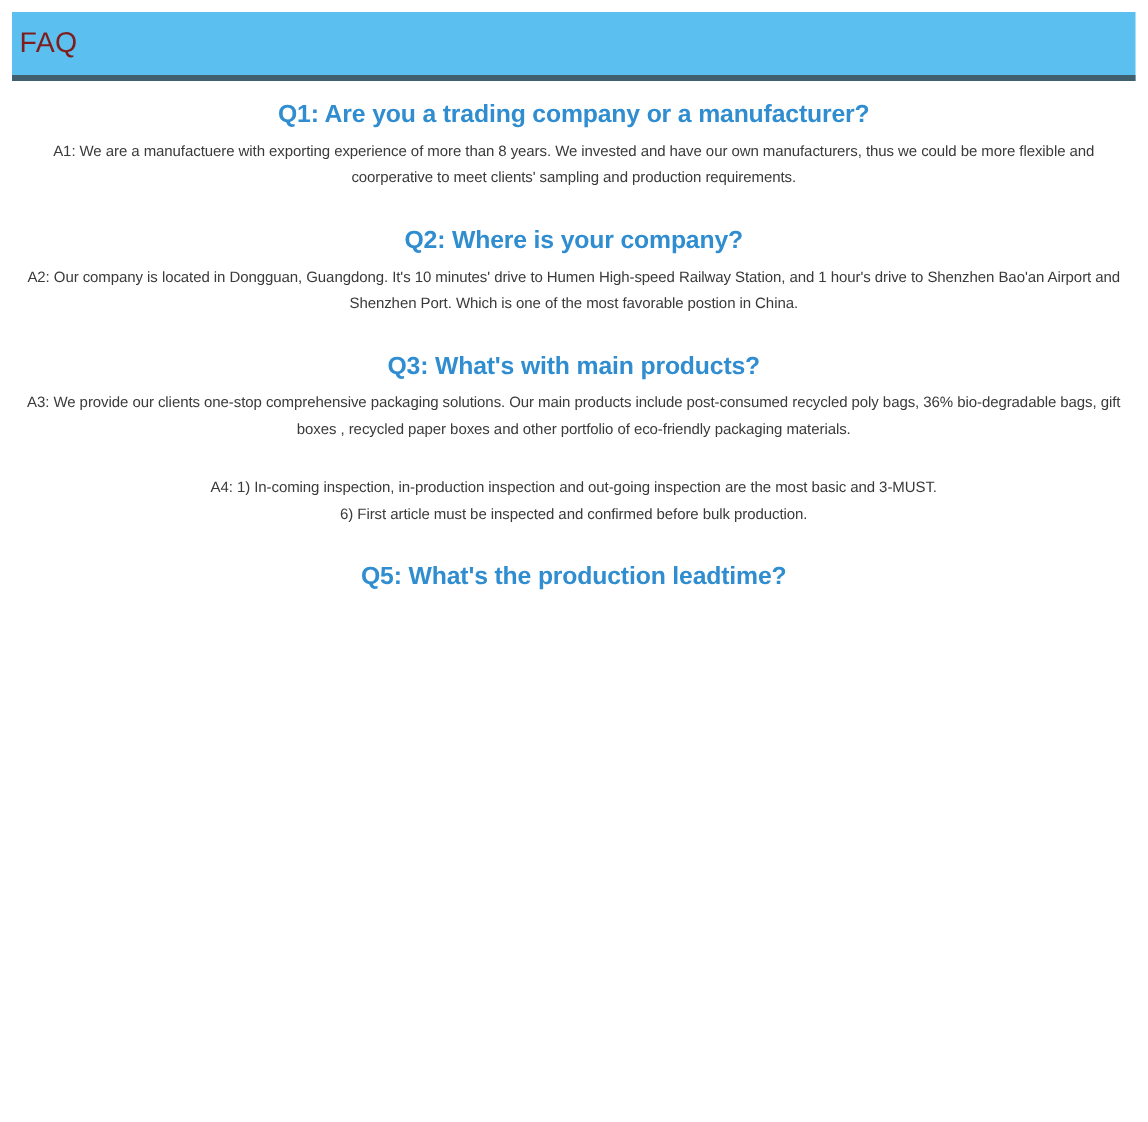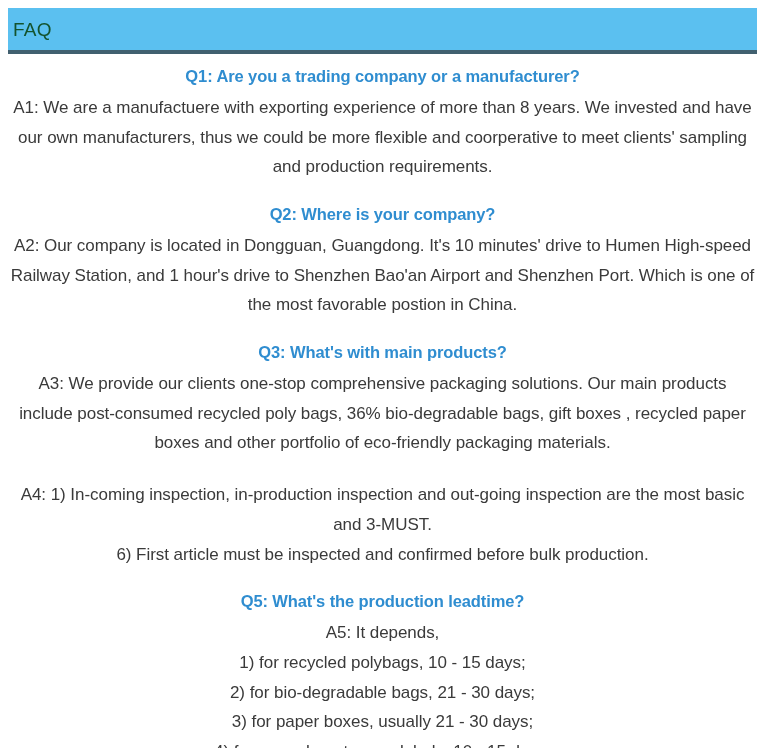--- a/index.html
+++ b/index.html
@@ -34,21 +34,21 @@
     border-bottom: 4px solid #41606f;
     box-sizing: border-box;
   }
   .faq-banner-title {
     position: absolute;
     left: 5px;
     top: 50%;
     transform: translateY(-50%);
     font-size: 19px;
     font-weight: 400;
-    color: #14532d;
+    color: #7f1d1d;
     letter-spacing: 0.2px;
     line-height: 1;
   }
 
   
   .faq-body {
     position: absolute;
     left: 10px;
     top: 66px;
     width: 745px;
@@ -66,21 +66,21 @@
     margin: 0 0 5px 0;
     font-size: 16.5px;
     font-weight: bold;
     color: #2f8dd0;
     line-height: 1.32;
     letter-spacing: -0.1px;
   }
 
   .faq-answer {
     margin: 0;
-    font-size: 17px;
+    font-size: 10px;
     font-weight: 400;
     color: #3a3a3a;
     line-height: 1.75;
     letter-spacing: -0.05px;
   }
 
   .faq-answer .ans-line {
     display: block;
   }
 </style>
@@ -113,23 +113,16 @@
         </p>
       </div>
       <div class="faq-block">
         <p class="faq-answer">
           <span class="ans-line">A4: 1) In-coming inspection, in-production inspection and out-going inspection are the most basic and 3-MUST.</span>
           <span class="ans-line">6) First article must be inspected and confirmed before bulk production.</span>
         </p>
       </div>
       <div class="faq-block">
         <p class="faq-question">Q5: What's the production leadtime?</p>
-        <p class="faq-answer">
-          <span class="ans-line">A5: It depends,</span>
-          <span class="ans-line">1) for recycled polybags, 10 - 15 days;</span>
-          <span class="ans-line">2) for bio-degradable bags, 21 - 30 days;</span>
-          <span class="ans-line">3) for paper boxes, usually 21 - 30 days;</span>
-          <span class="ans-line">4) for paper hangtags or labels, 10 - 15 days.</span>
-        </p>
       </div>
     </div>
 
 </div>
 
 </body></html>

